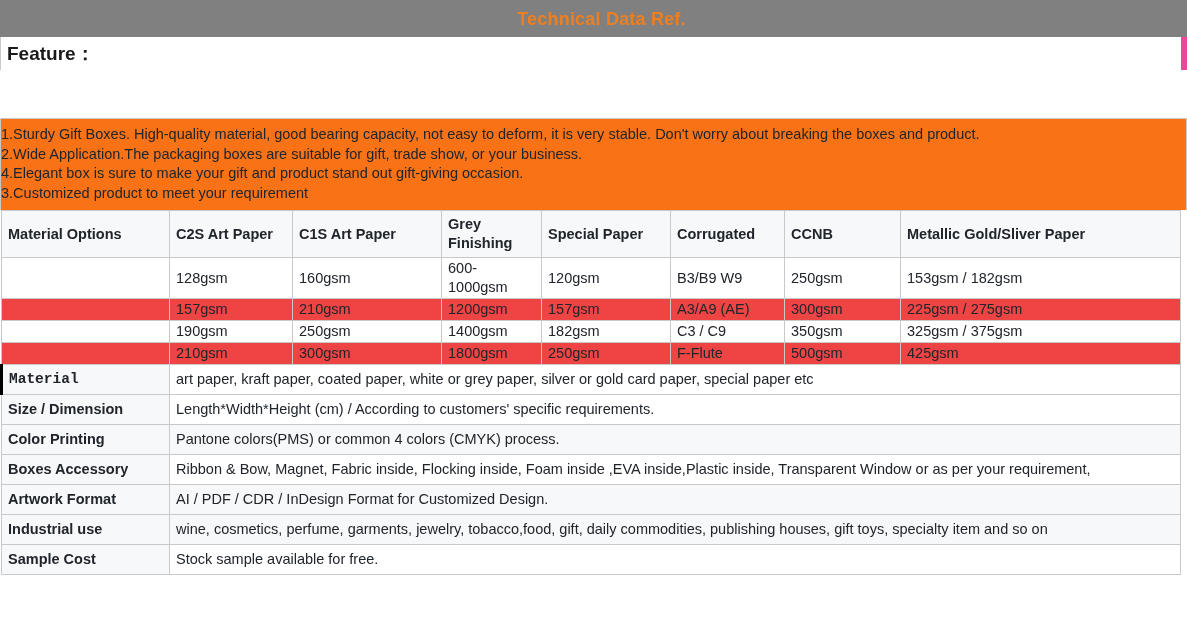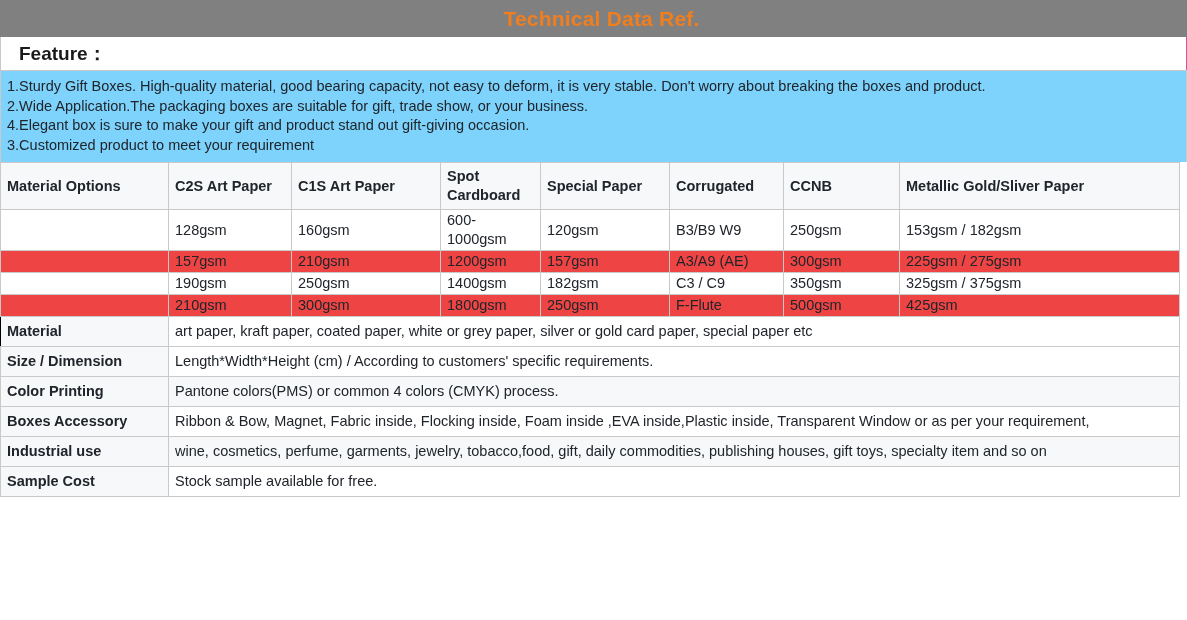--- a/index.html
+++ b/index.html
@@ -28,52 +28,53 @@
   .title-bar {
     height: 37px;
     background: #808080;
     display: flex;
     align-items: center;
     justify-content: center;
     box-sizing: border-box;
   }
   .title-bar .title-text {
     color: #ef7e1f;
-    font-size: 21px;
+    font-size: 18px;
     font-weight: bold;
     letter-spacing: 0.2px;
     line-height: 1;
     margin-left: 16px;
   }
 
   
   .feature-head {
     height: 33px;
     border-left: 1px solid #c9c9c9;
-    border-right: 1px solid #ec4899;
+    border-right: 6px solid #ec4899;
     display: flex;
     align-items: center;
-    padding-left: 18px;
+    padding-left: 6px;
     box-sizing: border-box;
     background: #ffffff;
   }
   .feature-head .feature-title {
     font-size: 19px;
     font-weight: bold;
     color: #1a1a1a;
     line-height: 1;
   }
 
   
   .feature-body {
     border: 1px solid #c9c9c9;
     border-bottom: none;
     box-sizing: border-box;
-    padding: 6px 6px 7px 6px;
-    background: #7dd3fc;
+    padding: 6px 6px 7px 0;
+    background: #f97316;
+    margin-top: 48px;
   }
   .feature-line {
     font-size: 14.5px;
     line-height: 19.6px;
     color: #20252b;
     white-space: nowrap;
   }
 
   
   table.spec {
@@ -117,21 +118,22 @@
 
   td.label {
     font-weight: bold;
     background: #f7f8f9 !important;
   }
   td.value { background: #ffffff; }
 
   tr.alt td.value { background: #f7f8f9; }
 
   tr.material-row td.label {
-    border-left: 1px solid #000000;
+    border-left: 3px solid #000000;
+    font-family: Liberation Mono, monospace;
   }
 
   tr.tall td { height: 30px; }
   tr.xtall td { height: 52px; }
 </style>
 </head>
 <body>
 
 <div class="page">
 
@@ -160,21 +162,21 @@
         <col class="c5">
         <col class="c6">
         <col class="c7">
     </colgroup>
     <tbody>
 
       <tr class="head-row">
         <td>Material Options</td>
         <td>C2S Art Paper</td>
         <td>C1S Art Paper</td>
-        <td>Spot Cardboard</td>
+        <td>Grey Finishing</td>
         <td>Special Paper</td>
         <td>Corrugated</td>
         <td>CCNB</td>
         <td>Metallic Gold/Sliver Paper</td>
       </tr>
 
       <tr class="gsm-row odd">
         <td></td>
         <td>128gsm</td>
         <td>160gsm</td>
@@ -232,20 +234,24 @@
       <tr class="tall alt">
         <td class="label">Color Printing</td>
         <td class="value" colspan="7">Pantone colors(PMS) or common 4 colors (CMYK) process.</td>
       </tr>
 
       <tr class="tall">
         <td class="label">Boxes Accessory</td>
         <td class="value" colspan="7">Ribbon &amp; Bow, Magnet, Fabric inside, Flocking inside, Foam inside ,EVA inside,Plastic inside, Transparent Window or as per your requirement,</td>
       </tr>
 
+      <tr class="tall alt">
+        <td class="label">Artwork Format</td>
+        <td class="value" colspan="7">AI / PDF / CDR / InDesign Format for Customized Design.</td>
+      </tr>
 
 
       <tr class="tall alt">
         <td class="label">Industrial use</td>
         <td class="value" colspan="7">wine, cosmetics, perfume, garments, jewelry, tobacco,food, gift, daily commodities, publishing houses, gift toys, specialty item and so on</td>
       </tr>
 
       <tr class="tall">
         <td class="label">Sample Cost</td>
         <td class="value" colspan="7">Stock sample available for free.</td>

